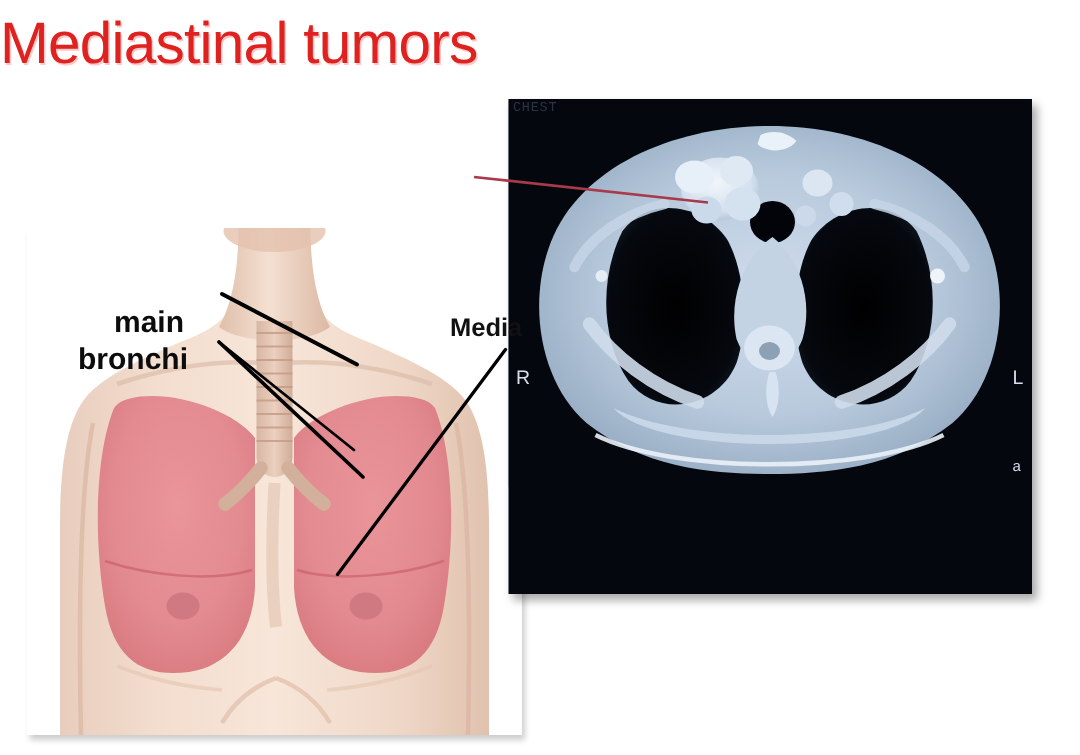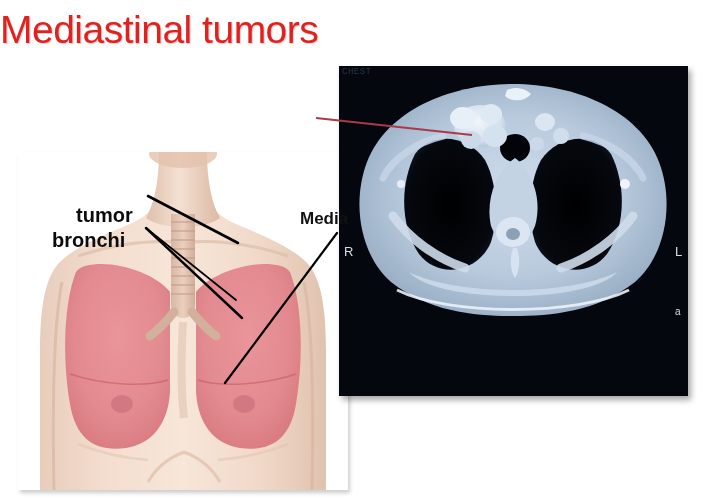--- a/index.html
+++ b/index.html
@@ -304,17 +304,17 @@
 
     <path d="M146,228 L242,318" stroke="#000000" stroke-width="2.4" fill="none" stroke-linecap="round"></path>
     <path d="M146,228 L236,300" stroke="#000000" stroke-width="1.8" fill="none" stroke-linecap="round"></path>
 
     <path d="M337,233 L225,383" stroke="#000000" stroke-width="2.2" fill="none" stroke-linecap="round"></path>
 
     <path d="M316,118 L472,135" stroke="#a83a4a" stroke-width="1.8" fill="none"></path>
   </svg>
 
 
-  <div class="anno-label" id="label-main">tumor</div>
+  <div class="anno-label" id="label-main">main</div>
   <div class="anno-label" id="label-bronchi">bronchi</div>
   <div id="label-mediastinum">Media</div>
 
 </div>
 
 </body></html>

